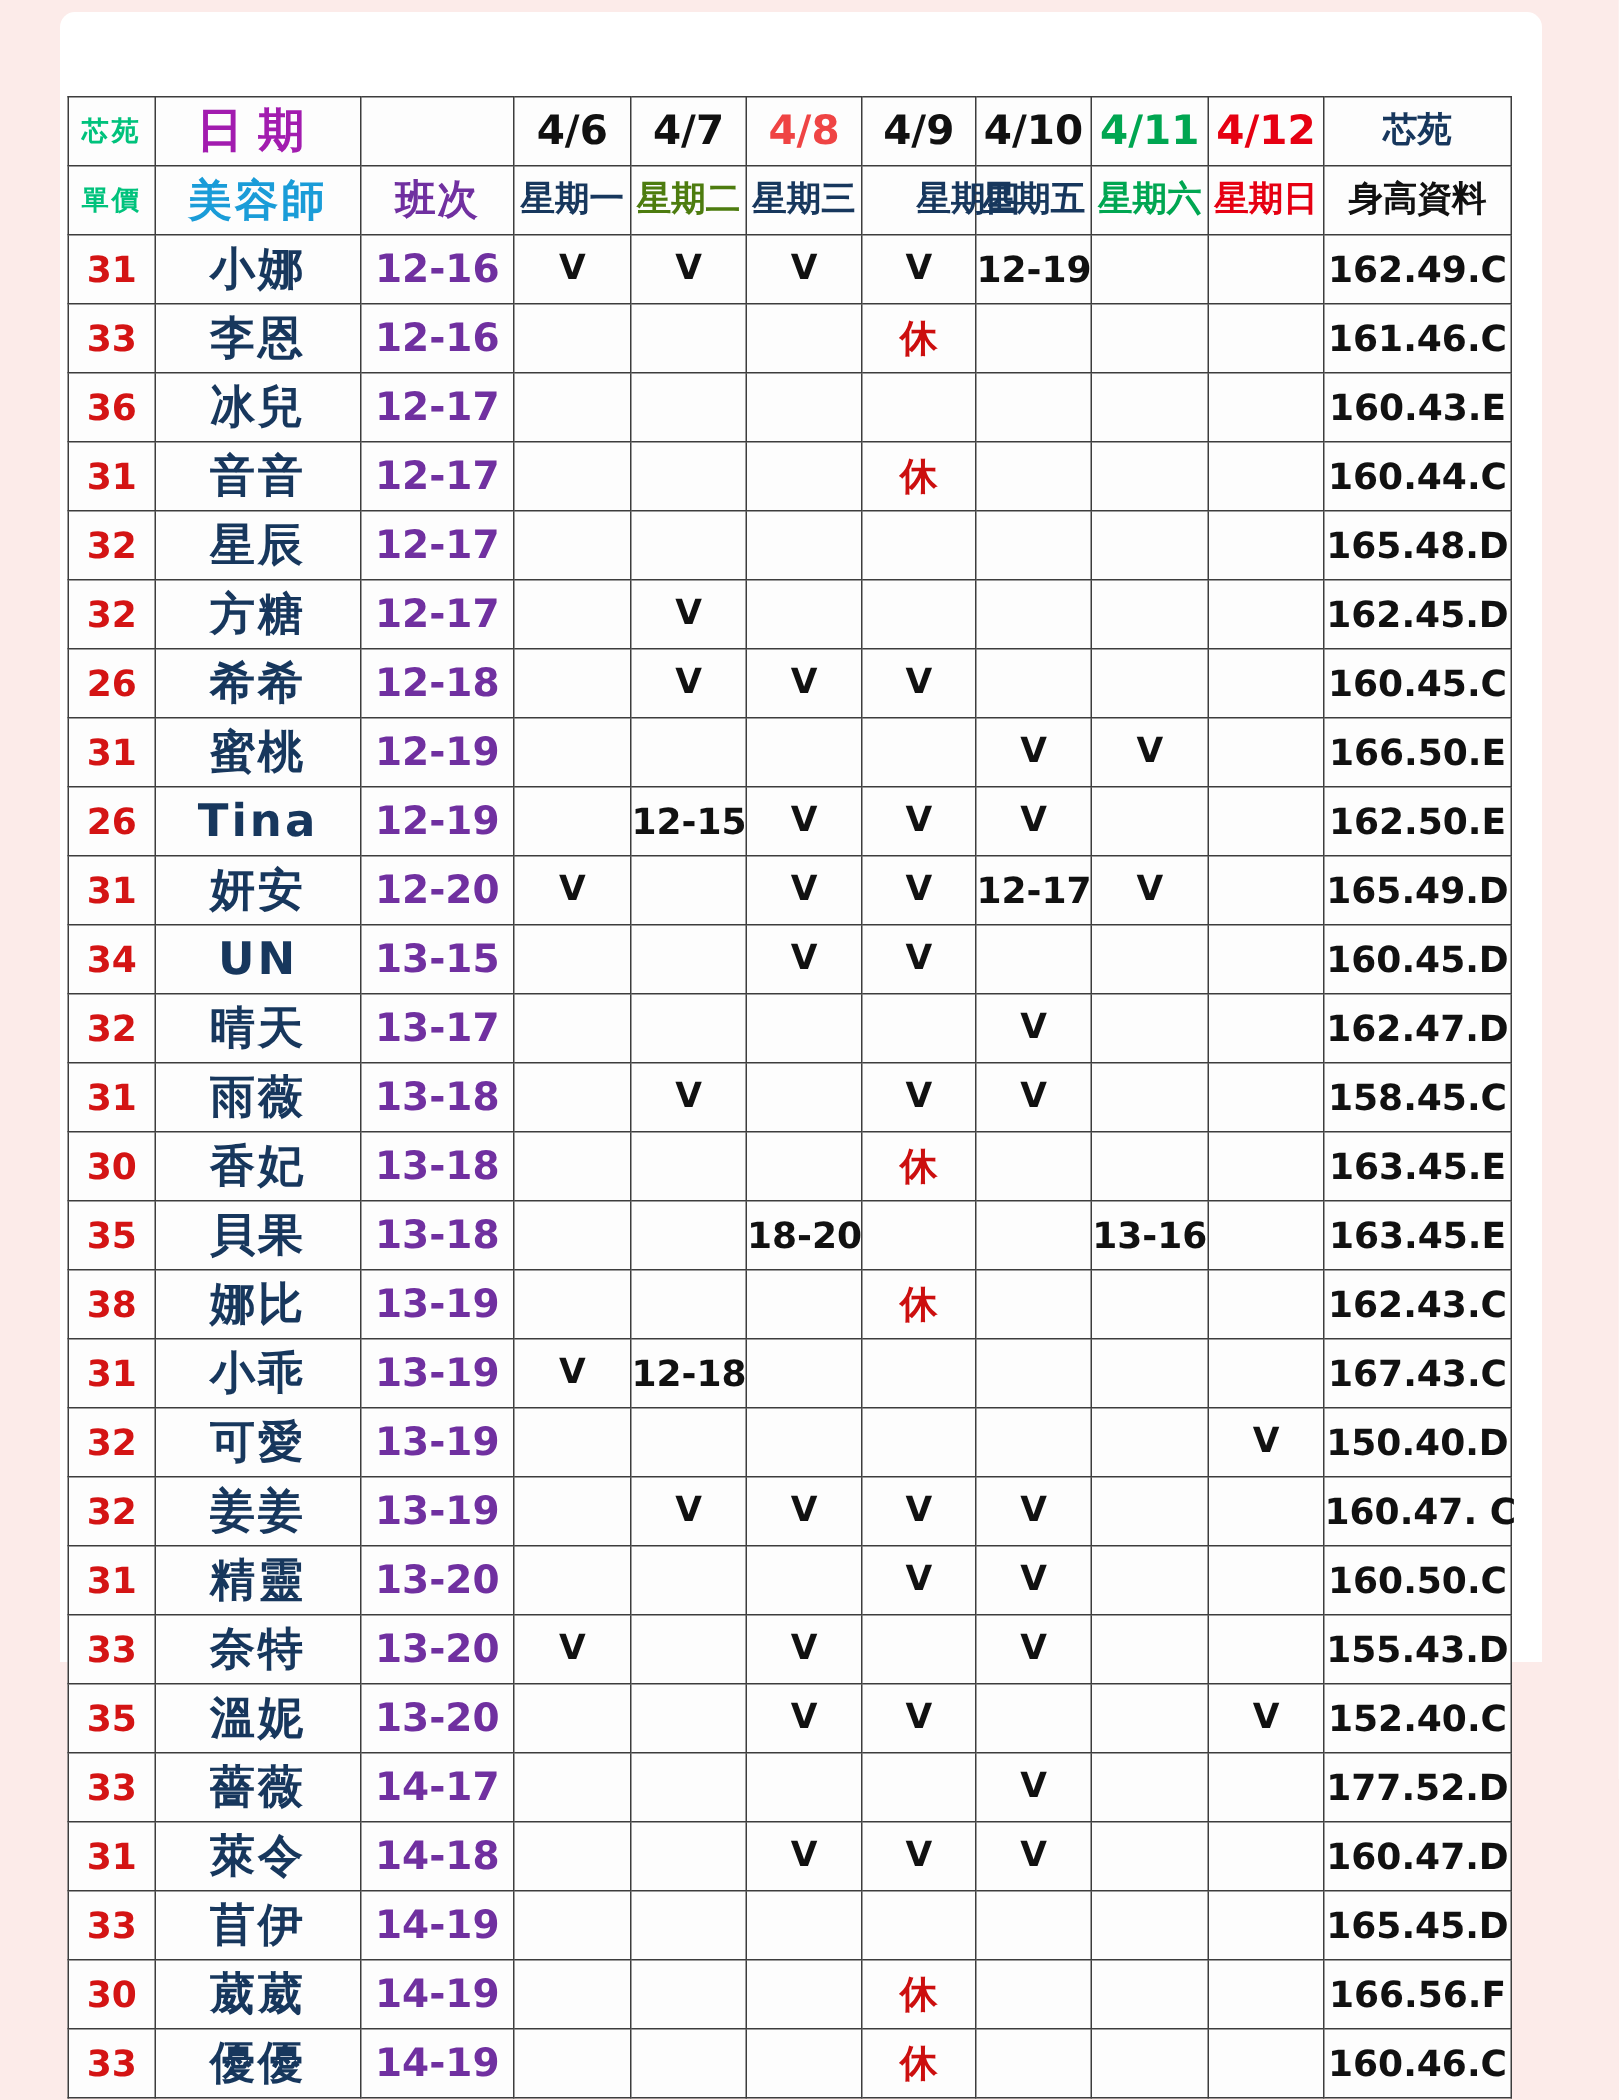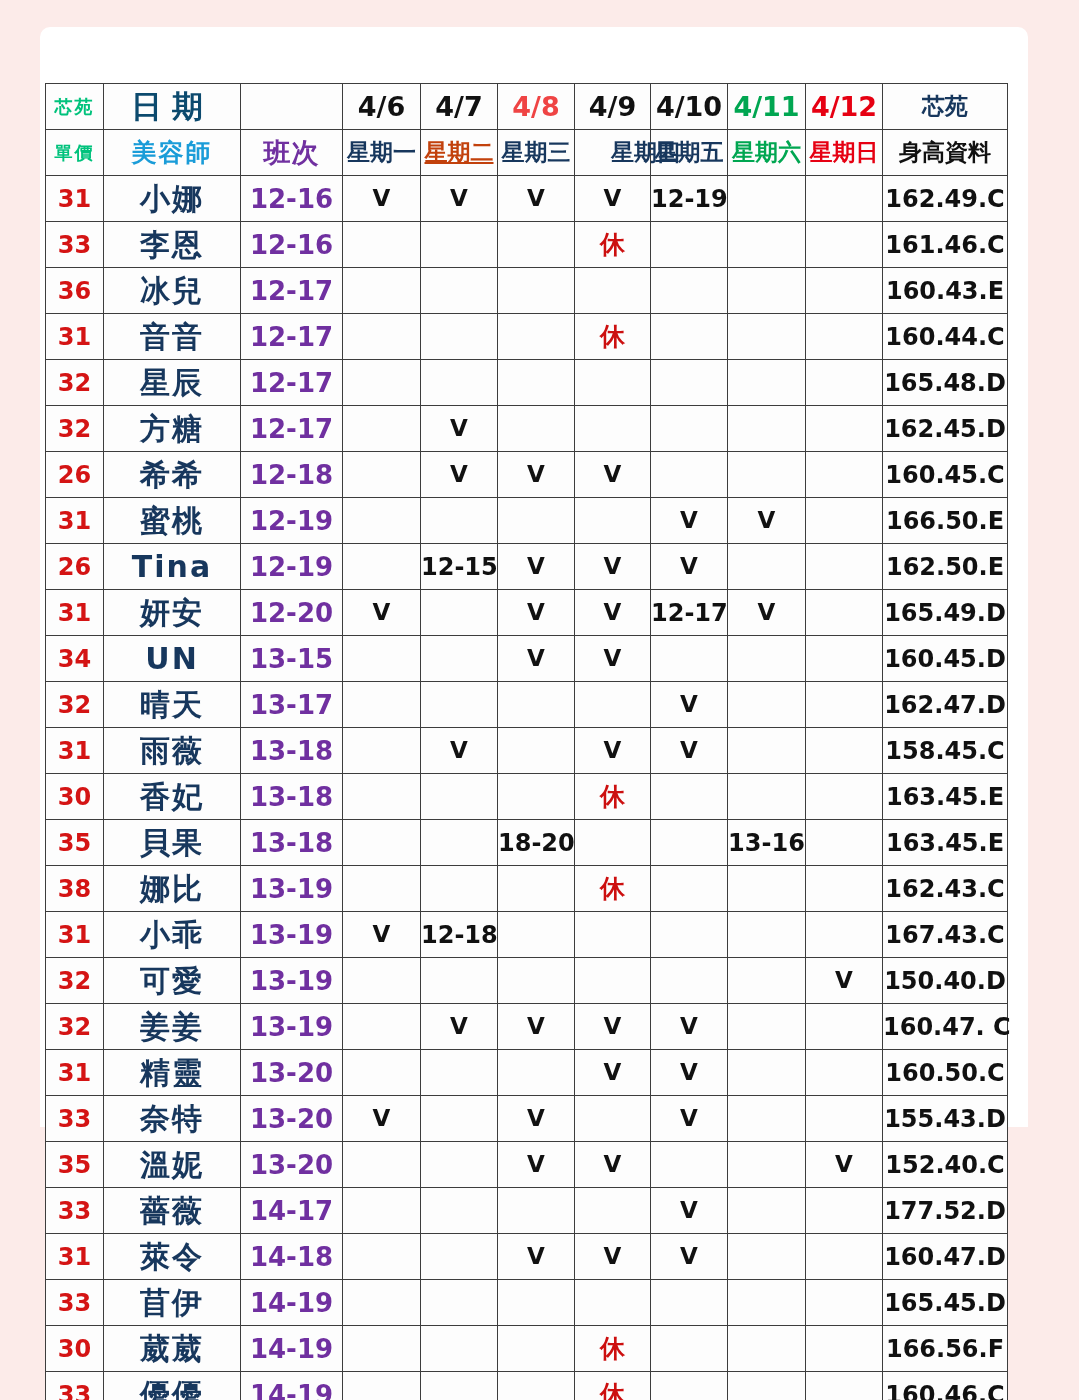--- a/index.html
+++ b/index.html
@@ -4,21 +4,21 @@
 <style>
   html, body {
     margin: 0; padding: 0;
     width: 1079px; height: 1400px;
     background: var(--page-bg, #fcebe9);
     font-family: "DejaVu Sans", sans-serif;
     overflow: hidden;
   }
   .sheet {
     position: absolute;
-    left: 40px; top: 27px;
+    left: 40px; top: 8px;
     width: 988px; height: 1100px;
     background: var(--sheet-bg, #ffffff);
     border-radius: 10px 10px 0 0;
   }
   table.schedule {
     border-collapse: collapse;
     table-layout: fixed;
     margin: 56px 0 0 5px;
     width: 962px;
     background: #fdfdfd;
@@ -33,21 +33,21 @@
     white-space: nowrap;
     font-weight: 700;
     line-height: 1;
   }
   
   .h-corner   { font-size: 18px; color: var(--green-bright); letter-spacing: 2px; }
   .h-datetitle{ font-size: 31px; color: var(--navy); letter-spacing: 10px; }
   .h-date     { font-size: 27px; }
   .h-right    { font-size: 23px; color: var(--navy); text-align: left; padding-left: 4px; }
   
-  .h-stafftitle { font-size: 25px; color: var(--cyan); letter-spacing: 2px; }
+  .h-stafftitle { font-size: 29px; color: var(--cyan); letter-spacing: 2px; }
   .h-shifttitle { font-size: 27px; color: var(--purple); letter-spacing: 1px; }
   .h-day        { font-size: 23px; letter-spacing: 0; }
   .h-heightlbl  { font-size: 23px; color: var(--ink); text-align: left; padding-left: 3px; }
   
   .c-price  { font-size: 24px; color: var(--red-price); }
   .c-name   { font-size: 30px; color: var(--navy); letter-spacing: 2px; }
   .c-shift  { font-size: 26px; color: var(--purple); }
   .c-day    { font-size: 23px; color: var(--ink); }
   .c-day.timespan { font-size: 24px; }
   .c-day.rest { font-size: 25px; color: var(--red-rest); }
@@ -67,37 +67,37 @@
         <col style="width: 77px;">
         <col style="width: 76px;">
         <col style="width: 77px;">
         <col style="width: 78px;">
         <col style="width: 77px;">
         <col style="width: 125px;">
       </colgroup>
     <thead>
       <tr>
           <th class="h-corner" style="color: rgb(0, 194, 124);">芯苑</th>
-          <th class="h-datetitle" style="color: #0c4a6e;">日期</th>
+          <th class="h-datetitle" style="color: #a21caf;">日期</th>
           <th class="h-date"></th>
           <th class="h-date" style="color: rgb(17, 17, 17);">4/6</th>
           <th class="h-date" style="color: rgb(17, 17, 17);">4/7</th>
           <th class="h-date" style="color: #ef4444;">4/8</th>
           <th class="h-date" style="color: rgb(17, 17, 17);">4/9</th>
           <th class="h-date" style="color: rgb(17, 17, 17);">4/10</th>
           <th class="h-date" style="color: rgb(0, 166, 81);">4/11</th>
           <th class="h-date" style="color: rgb(230, 0, 18);">4/12</th>
           <th class="h-right" style="color: rgb(23, 55, 93);">芯苑</th>
         </tr>
       <tr>
           <th class="h-corner" style="color: rgb(0, 194, 124);">單價</th>
           <th class="h-stafftitle" style="color: rgb(26, 156, 216);">美容師</th>
           <th class="h-shifttitle" style="color: rgb(112, 48, 160);">班次</th>
           <th class="h-day" style="color: rgb(23, 55, 93);">星期一</th>
-          <th class="h-day" style="color: #c2410c; text-decoration: underline;">星期二</th>
+          <th class="h-day" style="color: #4d7c0f;">星期二</th>
           <th class="h-day" style="color: rgb(23, 55, 93);">星期三</th>
           <th class="h-day" style="color: rgb(23, 55, 93); padding-left: 36px;">星期四</th>
           <th class="h-day" style="color: rgb(23, 55, 93);">星期五</th>
           <th class="h-day" style="color: rgb(0, 166, 81);">星期六</th>
           <th class="h-day" style="color: rgb(230, 0, 18);">星期日</th>
           <th class="h-heightlbl" style="color: rgb(17, 17, 17);">身高資料</th>
         </tr>
     </thead>
     <tbody>
         <tr>

